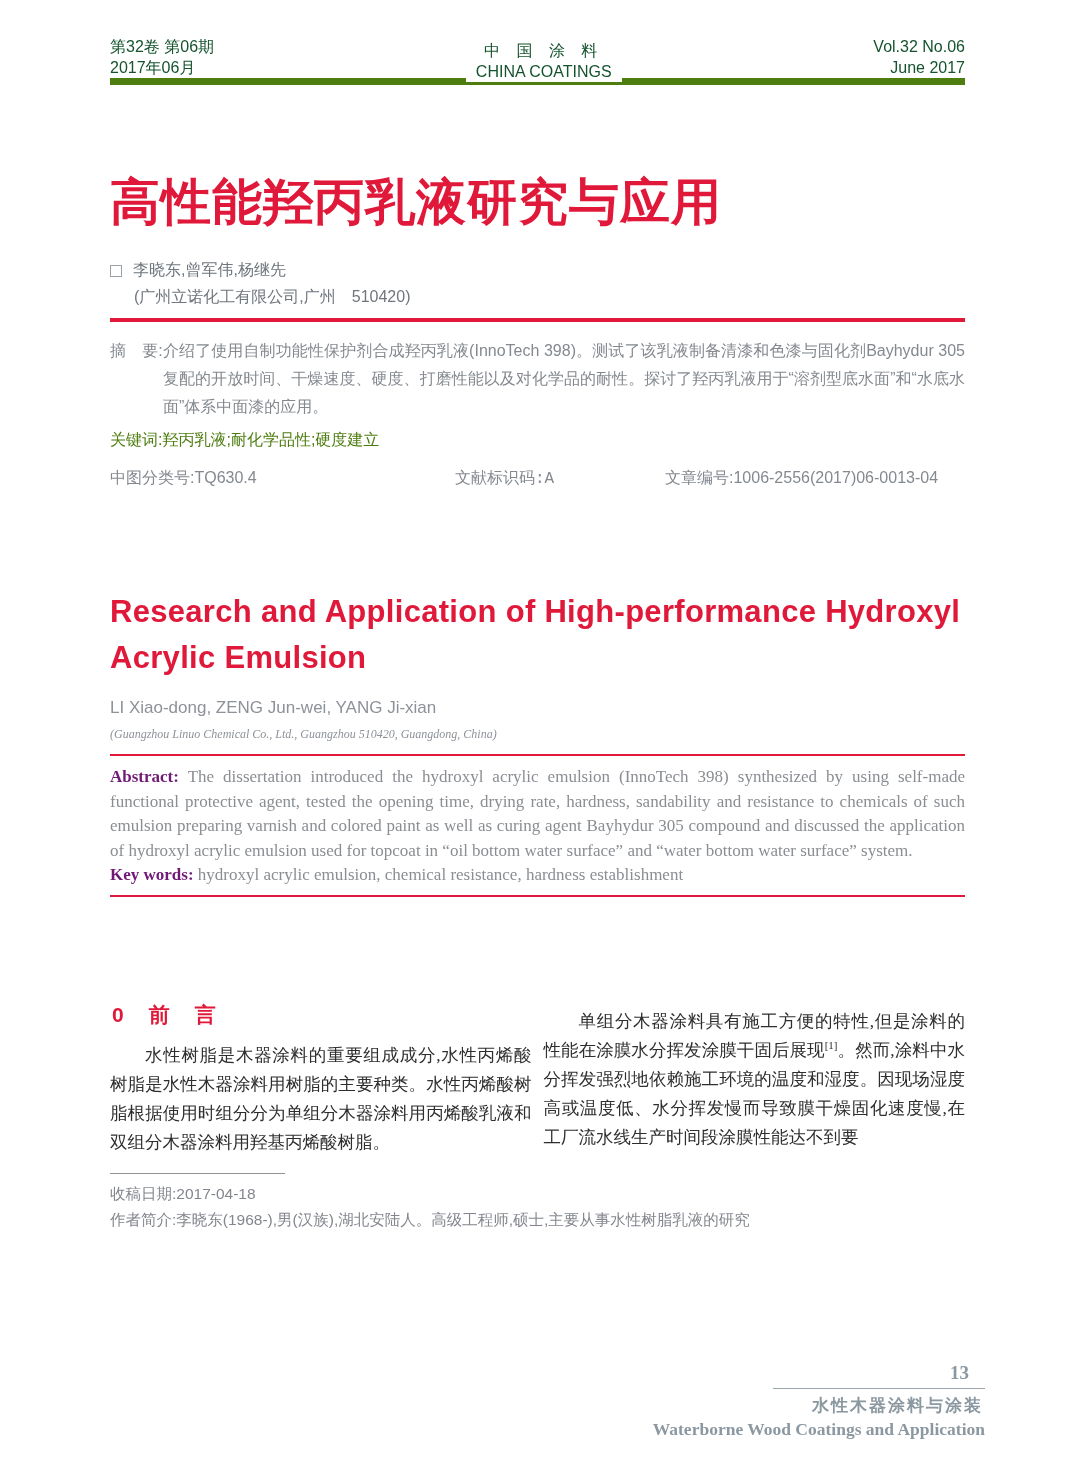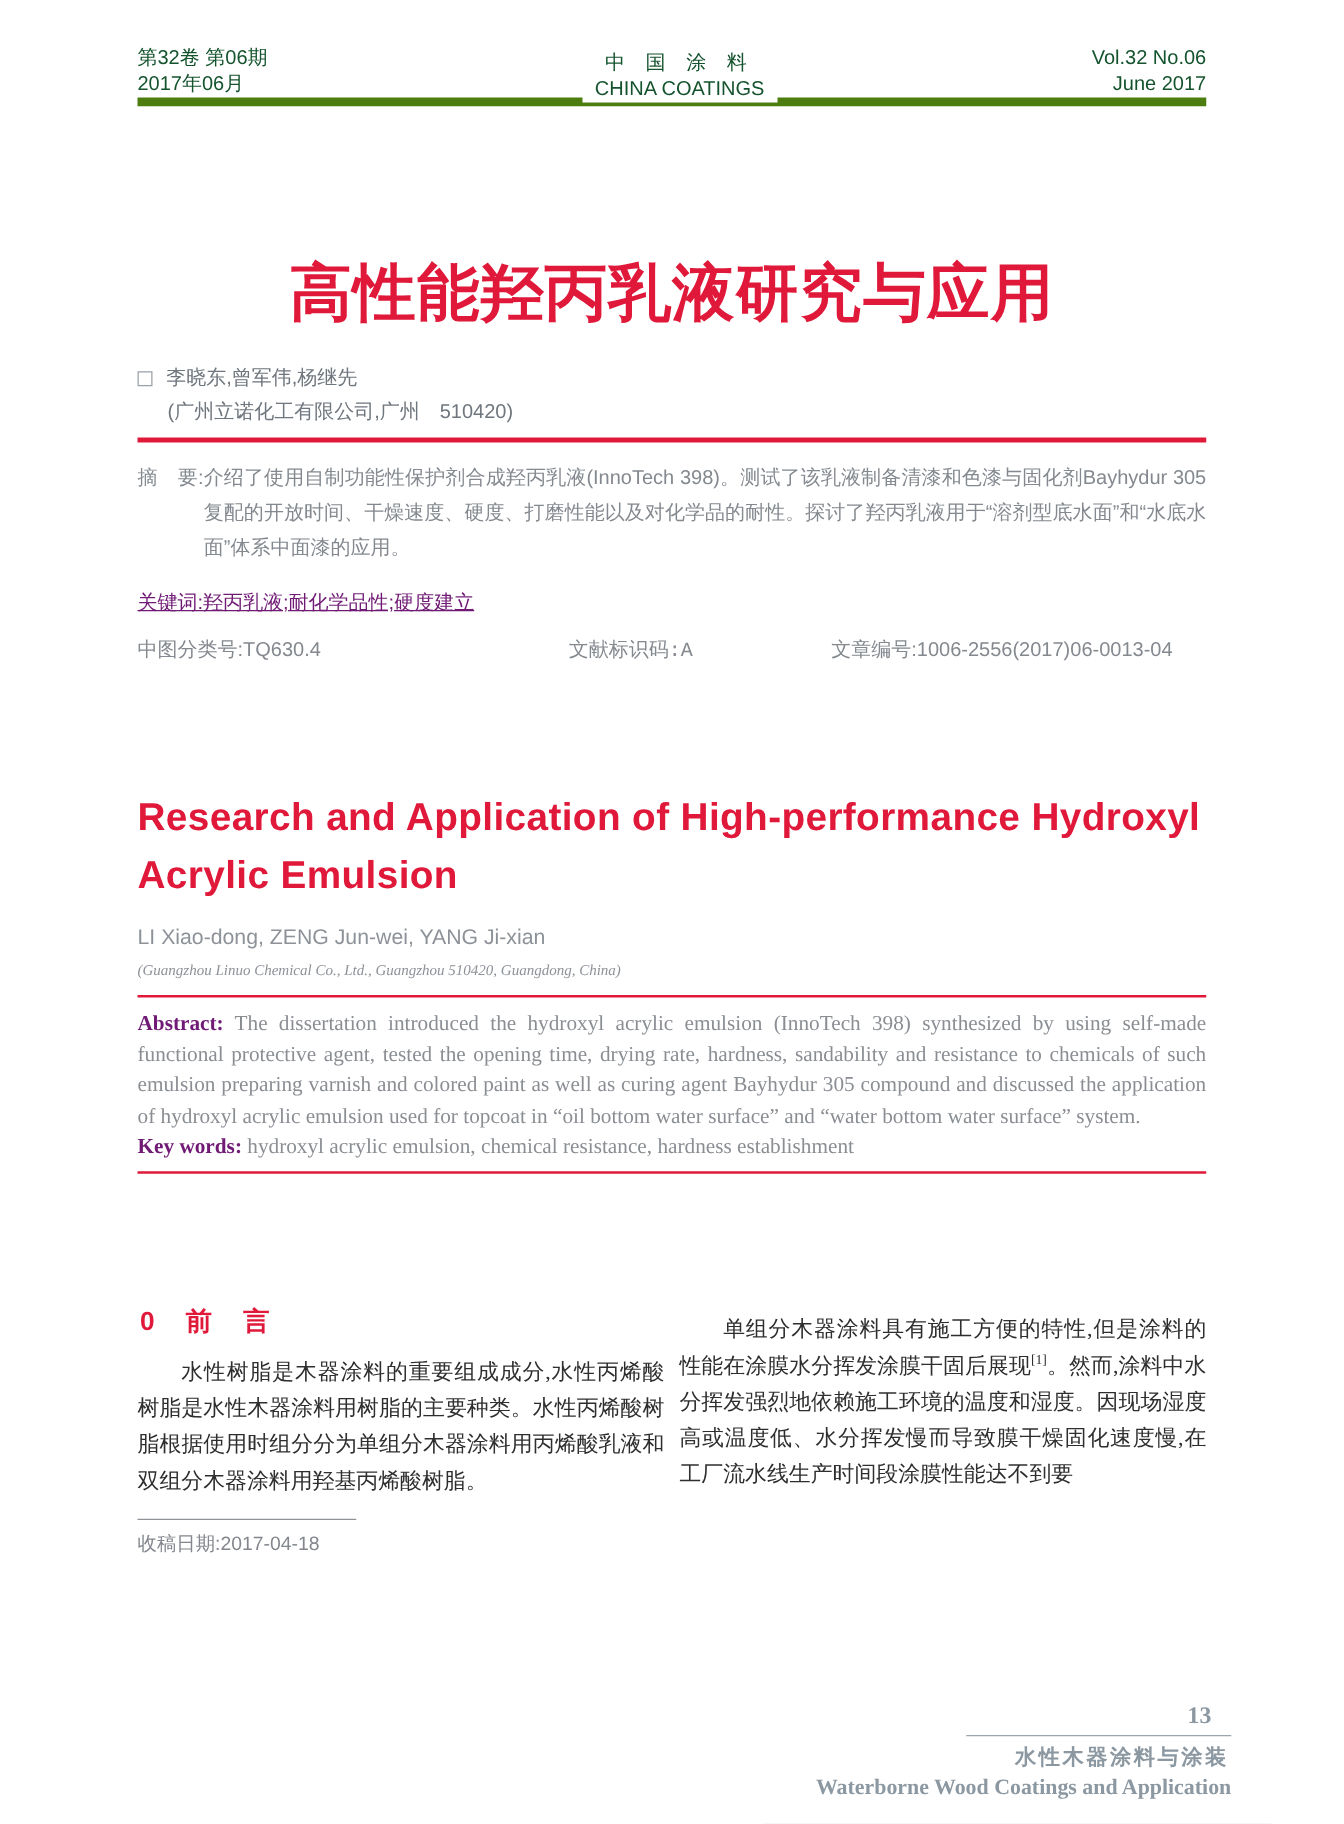--- a/index.html
+++ b/index.html
@@ -38,27 +38,26 @@
   .jheader .cn-spaced { letter-spacing:6px; }
   .doi-line {
     margin-top:9px;
     font-family:"Liberation Serif", serif;
     color:#42464b;
     font-size:16px;
   }
 
   
   .title-cn {
-    margin-top:116px;
+    margin-top:84px;
     font-size:50px;
     font-weight:bold;
     color:var(--accent);
     letter-spacing:1px;
     white-space:nowrap;
-    text-align:center;
   }
   .authors-cn {
     margin-top:24px;
     color:#6f767d;
     font-size:16px;
     display:flex;
     align-items:center;
   }
   .authors-cn .sq {
     display:inline-block;
@@ -78,21 +77,21 @@
 
   
   .abstract-cn {
     margin-top:15px;
     color:#84898f;
     font-size:16px;
     line-height:28px;
     text-align:justify;
   }
   .hang { padding-left:53px; text-indent:-53px; }
-  .kw-cn { margin-top:19px; color:#701a75; font-size:16px;text-decoration:underline; }
+  .kw-cn { margin-top:9px; color:#4d7c0f; font-size:16px; }
   .class-row {
     margin-top:17px;
     display:flex;
     color:#84898f;
     font-size:16px;
   }
   .class-row .c1 { width:345px; }
   .class-row .c2 { width:210px;font-family:Liberation Mono, monospace; }
 
   
@@ -257,20 +256,21 @@
         <p class="bpar">水性树脂是木器涂料的重要组成成分,水性丙烯酸树脂是水性木器涂料用树脂的主要种类。水性丙烯酸树脂根据使用时组分分为单组分木器涂料用丙烯酸乳液和双组分木器涂料用羟基丙烯酸树脂。</p>
       </div>
       <div class="bcol right">
         <p class="bpar"><span>单组分木器涂料具有施工方便的特性,但是涂料的性能在涂膜水分挥发涂膜干固后展现</span><sup>[1]</sup><span>。然而,涂料中水分挥发强烈地依赖施工环境的温度和湿度。因现场湿度高或温度低、水分挥发慢而导致膜干燥固化速度慢,在工厂流水线生产时间段涂膜性能达不到要</span></p>
       </div>
     </div>
 
     <div class="footnote">
       <div class="sep"></div>
       <div class="fline">收稿日期:2017-04-18</div>
+      <div class="fline">作者简介:李晓东(1968-),男(汉族),湖北安陆人。高级工程师,硕士,主要从事水性树脂乳液的研究</div>
     </div>
 
   </div>
 
   <div class="pfooter">
     <div class="pnum">13</div>
     <div class="fline-rule"></div>
     <div class="fcn">水性木器涂料与涂装</div>
     <div class="fen">Waterborne Wood Coatings and Application</div>
   </div>

